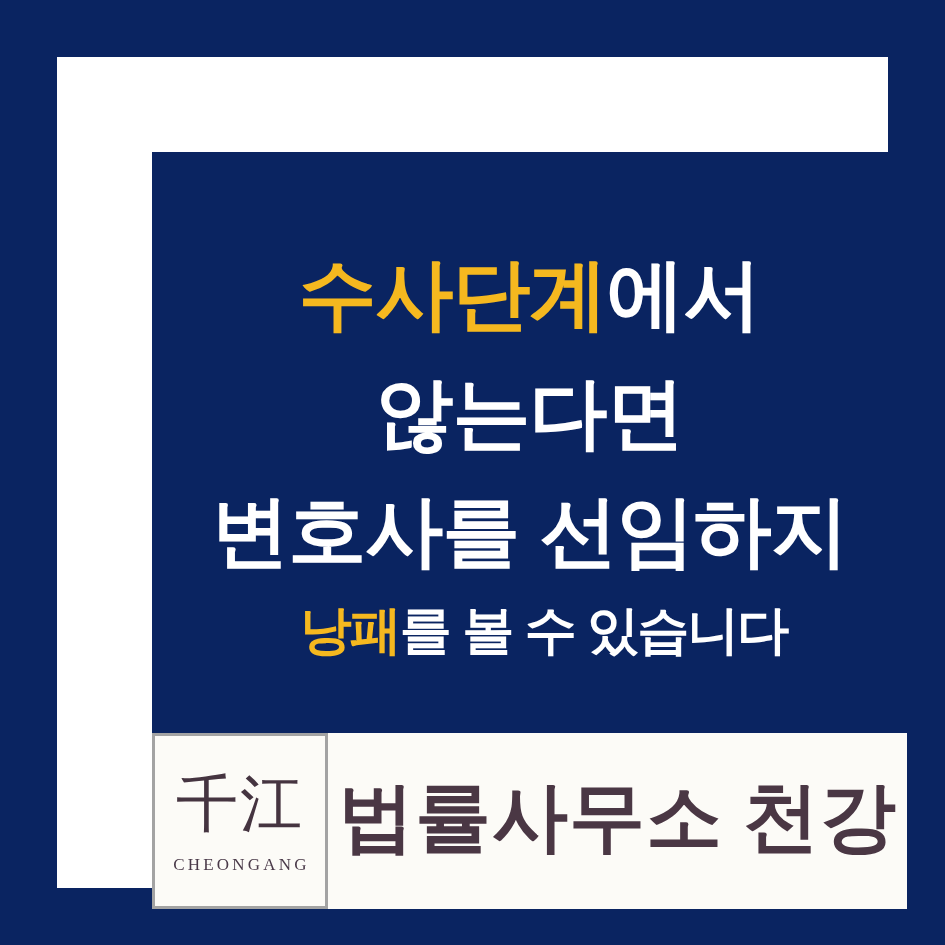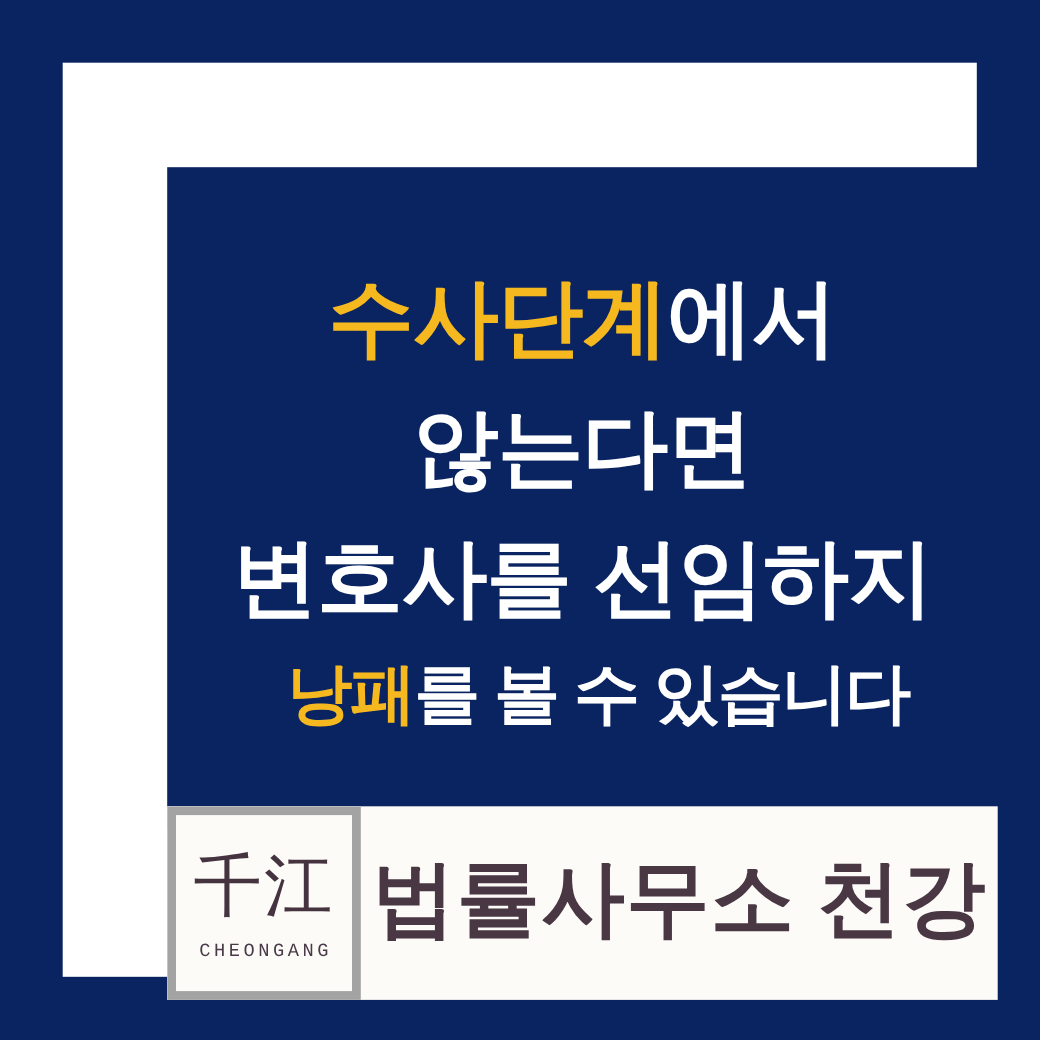--- a/index.html
+++ b/index.html
@@ -52,21 +52,21 @@
     font-family: "Liberation Sans", sans-serif;
     font-weight: 700;
     font-size: 78px;
     line-height: 1.52;
     letter-spacing: -1px;
     color: #ffffff;
     white-space: nowrap;
   }
 
   .headline-line.wide {
-    font-size: 60px;
+    font-size: 52px;
     letter-spacing: -2px;
     margin-left: 28px;
   }
 
   .hl-accent {
     color: #f5b81f;
   }
 
   
   #brand-strip {
@@ -82,39 +82,39 @@
   }
 
   
   #logo-mark {
     position: absolute;
     left: 0px;
     top: 0px;
     width: 176px;
     height: 176px;
     box-sizing: border-box;
-    border: 8px solid #a3a3a3;
+    border: 3px solid #a3a3a3;
     background: #fcfbf7;
     display: flex;
     flex-direction: column;
     align-items: center;
     justify-content: center;
   }
 
   #logo-hanja {
     font-family: "DejaVu Serif", "Liberation Serif", serif;
     font-size: 62px;
     line-height: 1;
     color: #453440;
     letter-spacing: 2px;
     margin-top: 6px;
   }
 
   #logo-roman {
-    font-family: Liberation Mono, monospace;
+    font-family: Liberation Serif, serif;
     font-size: 17px;
     letter-spacing: 3.2px;
     color: #4a3a49;
     margin-top: 20px;
     padding-left: 3px;
   }
 
   #firm-name {
     position: absolute;
     left: 176px;

